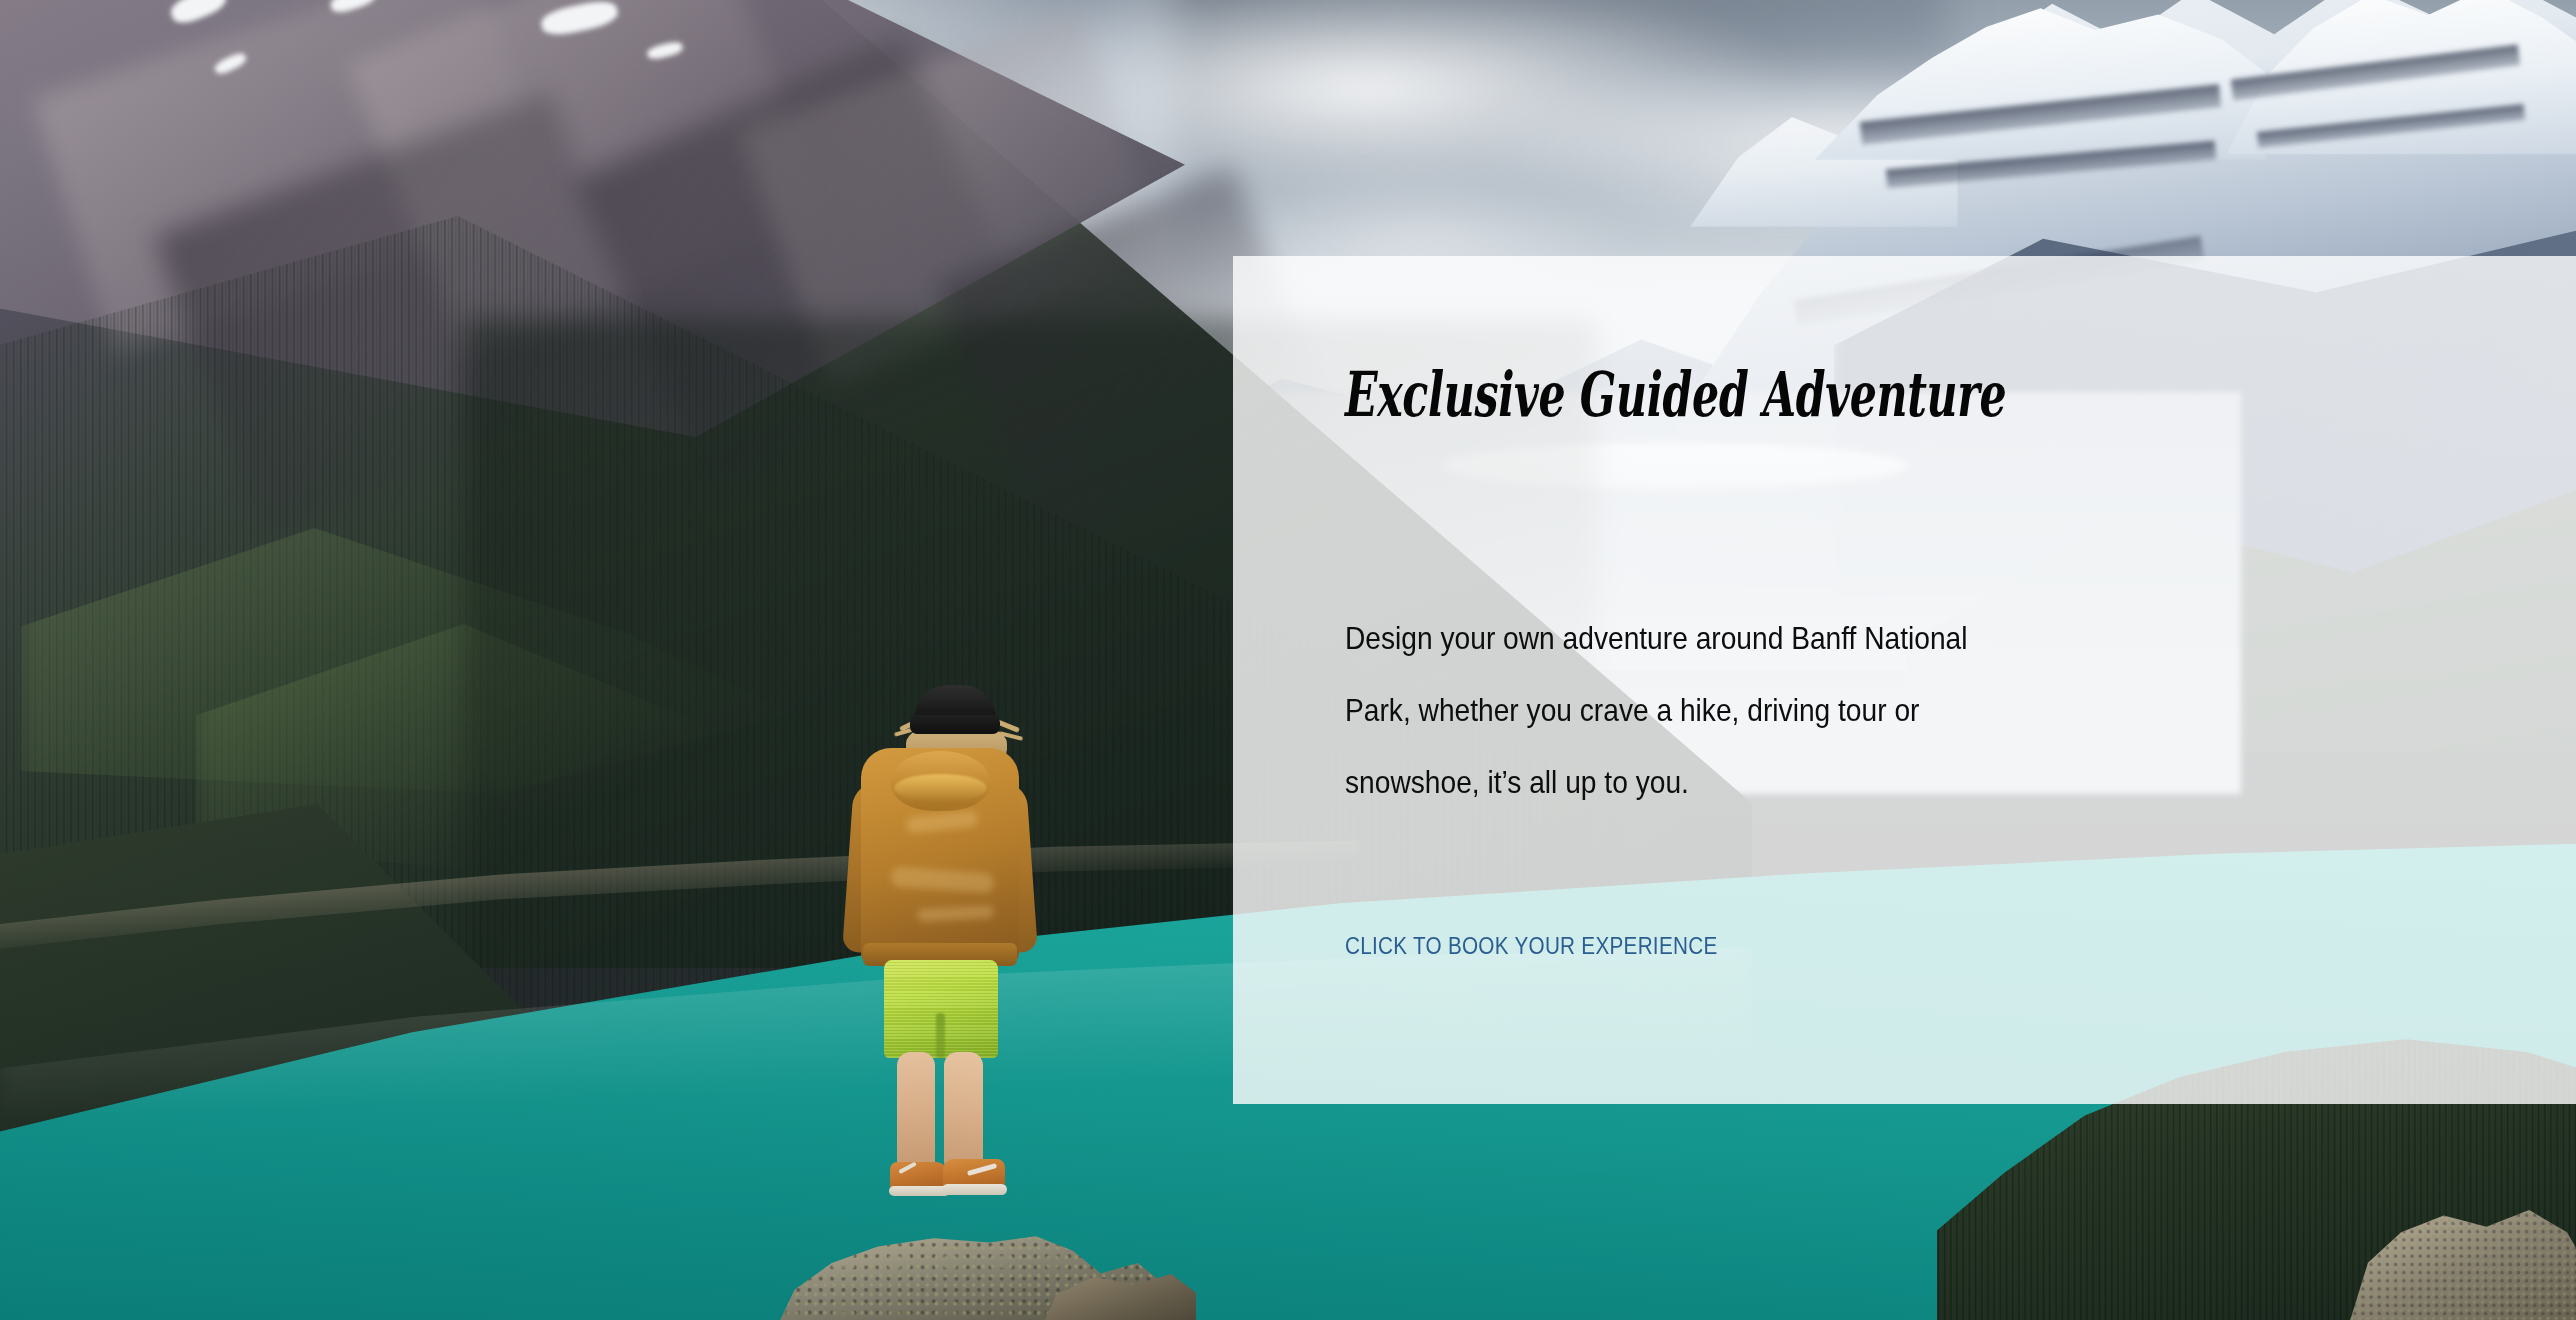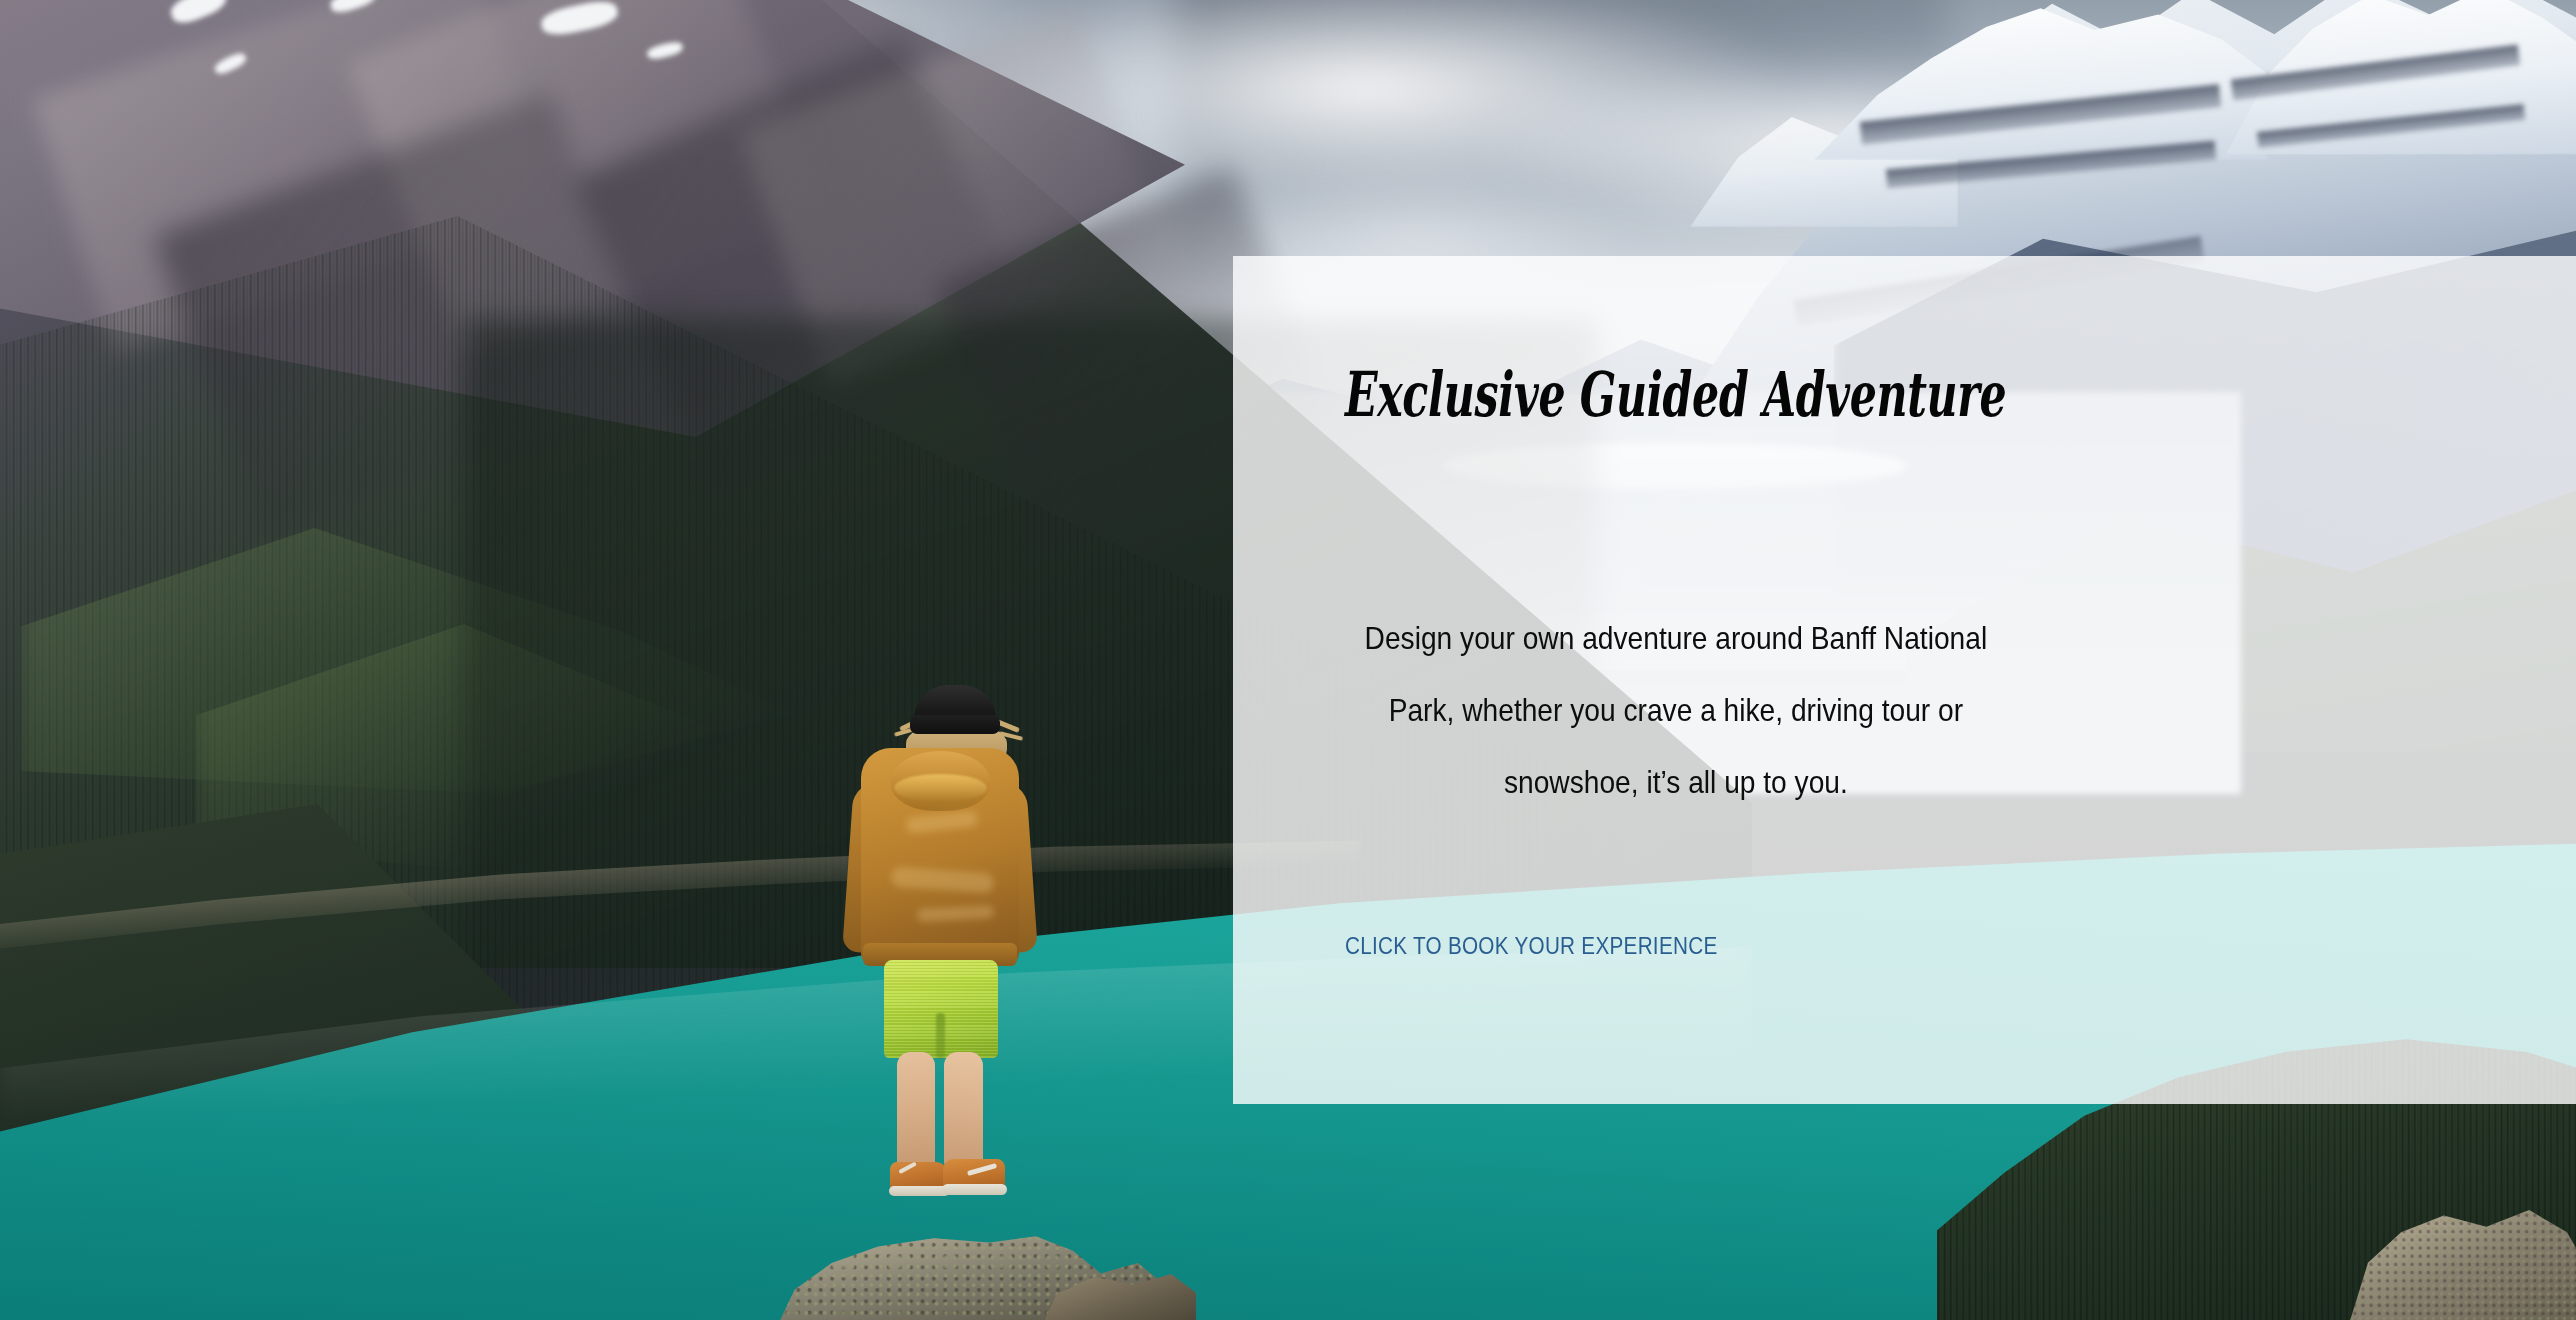--- a/index.html
+++ b/index.html
@@ -397,21 +397,21 @@
 
   
   .card{
     position:absolute;
     left:1233px; top:256px;
     width:1343px; height:848px;
     background:rgba(255,255,255,.80);
     box-sizing:border-box;
   }
   .card-inner{
-    position:absolute; left:112px; top:0; right:0; bottom:0;text-align:center;
+    position:absolute; left:112px; top:0; right:0; bottom:0;
   }
   .heading{
     position:absolute; left:0; top:108px;
     margin:0;
     font-family:"DejaVu Serif", "Liberation Serif", serif;
     font-style:italic;
     font-weight:700;
     font-size:61px;
     line-height:1;
     letter-spacing:-0.5px;

